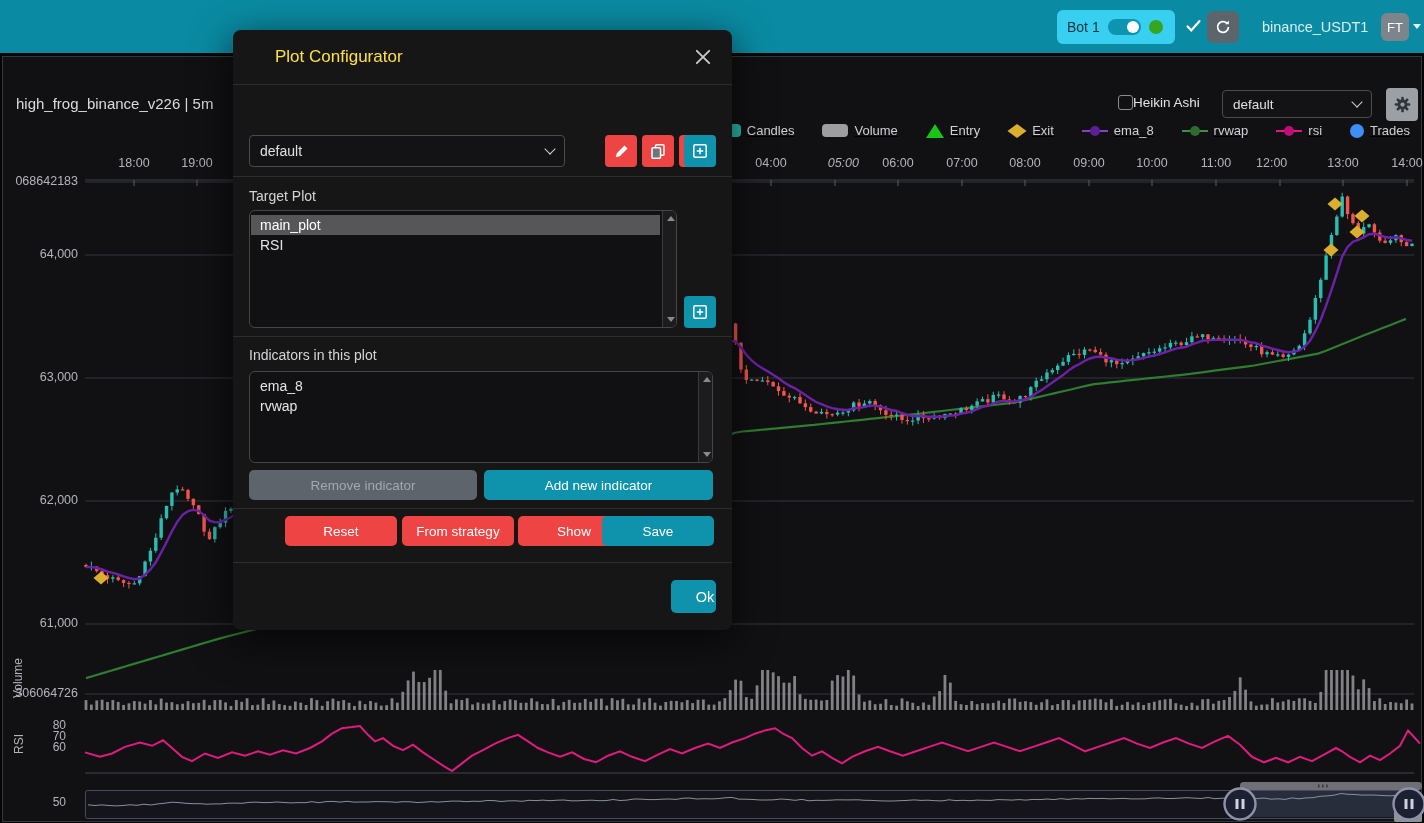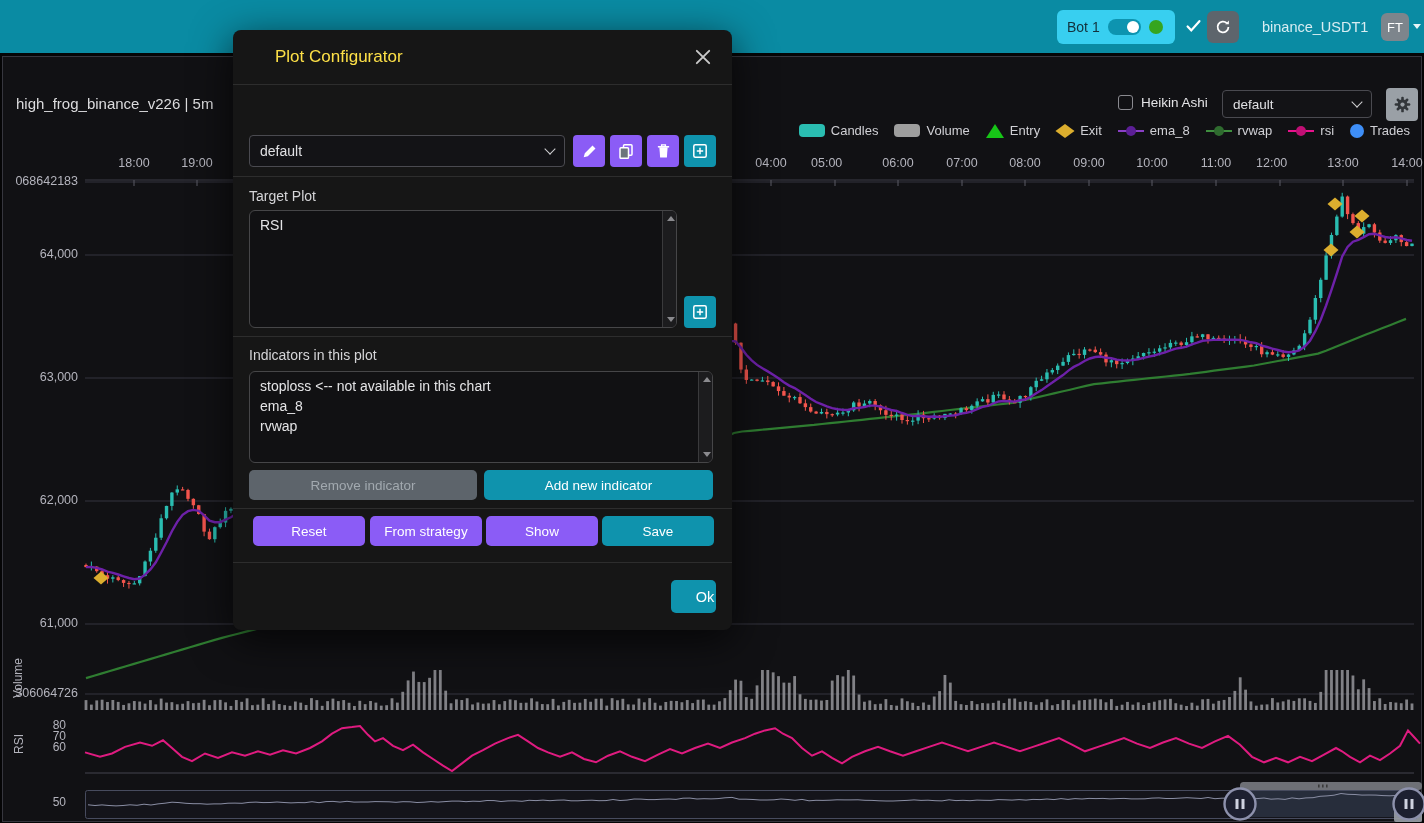--- a/index.html
+++ b/index.html
@@ -25,53 +25,53 @@
     border-left:4.5px solid transparent; border-right:4.5px solid transparent; border-top:5.5px solid #e8f4f7; }
 
   
   #panel { position:absolute; left:2px; top:56px; width:1420px; height:766px; background:#111114;
     border:1px solid #36363e; z-index:1; }
   #chart-title { position:absolute; left:16px; top:95px; font-size:15px; color:#dcdcde; z-index:2; }
   #chart-svg { position:absolute; left:0; top:0; z-index:1; }
   .axlabel { position:absolute; font-size:12.5px; color:#b4b4bd; z-index:2; white-space:nowrap; }
   .vtitle { position:absolute; font-size:12px; color:#b4b4bd; transform:rotate(-90deg); transform-origin:center; z-index:2; }
 
-  #heikin-wrap { position:absolute; left:1118px; top:95px; display:flex; align-items:center; gap:8px; z-index:2; cursor:pointer; }
+  #heikin-wrap { position:absolute; left:1118px; top:95px; display:flex; align-items:center; gap:0; z-index:2; cursor:pointer; }
   #heikin-box { width:15px; height:15px; border:1px solid #8a8a90; border-radius:3px; background:transparent; }
   #heikin-wrap .lbl { font-size:13.5px; color:#e3e3e6; }
   .select { background:#131316; border:1px solid #4a4a50; border-radius:4px; color:#e0e0e3;
     display:flex; align-items:center; justify-content:space-between; padding:0 10px; cursor:pointer; }
   #plotcfg-select { position:absolute; left:1222px; top:90px; width:150px; height:28px; font-size:13.5px; z-index:2; }
   .chev { width:8px; height:8px; border-right:1.8px solid #cfcfd2; border-bottom:1.8px solid #cfcfd2;
     transform:rotate(45deg); margin-top:-4px; }
   #gear-btn { position:absolute; left:1386px; top:88px; width:32px; height:33px; background:#9aa0a6; border-radius:4px;
     display:flex; align-items:center; justify-content:center; z-index:2; cursor:pointer; }
 
-  #legend { position:absolute; right:14px; top:123px; display:flex; align-items:flex-end; gap:16px; z-index:2; }
+  #legend { position:absolute; right:14px; top:123px; display:flex; align-items:flex-end; gap:28px; z-index:2;text-decoration:underline; }
   .legend-item { display:flex; align-items:center; gap:6px; cursor:pointer; }
   .legend-item .txt { font-size:13px; color:#d0d0d5; }
   .sym-rect { width:26px; height:13px; border-radius:4px; }
   .sym-tri { width:0; height:0; border-left:9px solid transparent; border-right:9px solid transparent; border-bottom:14px solid #17c517; }
   .sym-dia { width:10px; height:10px; transform:scale(1.35,1) rotate(45deg); margin:0 4px; }
   .sym-circ { width:14px; height:14px; border-radius:50%; }
   .sym-line { position:relative; width:26px; height:12px; }
   .sym-line .ln { position:absolute; left:0; top:5px; width:26px; height:2.5px; }
   .sym-line .dt { position:absolute; left:8px; top:1px; width:10px; height:10px; border-radius:50%; }
 
   
   #modal { position:absolute; left:233px; top:30px; width:499px; height:600px; background:#161616;
     border-radius:8px; box-shadow:0 10px 40px rgba(0,0,0,.7); z-index:20; }
   #modal .divider { position:absolute; left:0; width:499px; height:1px; background:#2d2d2d; }
   #modal-title { position:absolute; left:20px; top:47px; font-size:17px; color:#fde047;margin-left:22px; }
   #modal-close { position:absolute; right:16px; top:44px; width:26px; height:26px; display:flex; align-items:center;
     justify-content:center; cursor:pointer; }
   .mlabel { position:absolute; left:16px; font-size:14px; color:#d5d5d8; }
   .icon-btn { position:absolute; width:32px; height:32px; border-radius:4px; display:flex; align-items:center;
     justify-content:center; cursor:pointer; }
-  .btn-gray { background:#8b5cf6; }
+  .btn-gray { background:#ef4444;margin-left:32px; }
   .btn-teal { background:#0f93ad; }
   .listbox { position:absolute; left:16px; background:#111113; border:1px solid #464648; border-radius:6px;
     overflow:hidden; padding:4px 16px 4px 0; }
   .listbox .item { font-size:14px; color:#e4e4e6; padding:2px 9px; margin-left:1px; white-space:nowrap; cursor:pointer; }
   .listbox .item.sel { background:#565656; color:#fff; }
   .sbar { position:absolute; right:0; top:0; bottom:0; width:14px; background:#1c1c1e; border-left:1px solid #3a3a3c; }
   .sbar .up, .sbar .dn { position:absolute; left:3.5px; width:0; height:0;
     border-left:4px solid transparent; border-right:4px solid transparent; }
   .sbar .up { top:5px; border-bottom:5px solid #8a8a8e; }
   .sbar .dn { bottom:5px; border-top:5px solid #8a8a8e; }
@@ -899,21 +899,21 @@
           <rect x="1410.5" y="799" width="3" height="10" fill="#cfd2e0"></rect>
         </g>
       </g>
     </svg>
 
   <div id="chart-title">high_frog_binance_v226 | 5m</div>
   <div id="xlabels">
       <span class="axlabel" style="left: 110px; top: 156px; width: 48px; text-align: center;">18:00</span>
       <span class="axlabel" style="left: 173px; top: 156px; width: 48px; text-align: center;">19:00</span>
       <span class="axlabel" style="left: 747px; top: 156px; width: 48px; text-align: center;">04:00</span>
-      <span class="axlabel" style="left: 811px; top: 156px; width: 48px; text-align: left;">05:00</span>
+      <span class="axlabel" style="left: 811px; top: 156px; width: 48px; text-align: right; font-style: italic;">05:00</span>
       <span class="axlabel" style="left: 874px; top: 156px; width: 48px; text-align: center;">06:00</span>
       <span class="axlabel" style="left: 938px; top: 156px; width: 48px; text-align: center;">07:00</span>
       <span class="axlabel" style="left: 1001px; top: 156px; width: 48px; text-align: center;">08:00</span>
       <span class="axlabel" style="left: 1065px; top: 156px; width: 48px; text-align: center;">09:00</span>
       <span class="axlabel" style="left: 1128px; top: 156px; width: 48px; text-align: center;">10:00</span>
       <span class="axlabel" style="left: 1192px; top: 156px; width: 48px; text-align: center;">11:00</span>
       <span class="axlabel" style="left: 1256px; top: 156px; width: 48px; text-align: left;">12:00</span>
       <span class="axlabel" style="left: 1319px; top: 156px; width: 48px; text-align: center;">13:00</span>
       <span class="axlabel" style="left: 1383px; top: 156px; width: 48px; text-align: center;">14:00</span>
     </div>
@@ -1054,39 +1054,39 @@
       <svg width="16" height="16" viewBox="0 0 16 16">
         <rect x="1.8" y="1.8" width="12.4" height="12.4" rx="1.5" stroke="#fff" stroke-width="1.5" fill="none"></rect>
         <path d="M8 4.8v6.4M4.8 8h6.4" stroke="#fff" stroke-width="1.5"></path>
       </svg>
     </div>
     <div class="divider" style="top:146px;"></div>
 
     <div class="mlabel" style="top:158px;">Target Plot</div>
     <div class="listbox" style="top:180px; width:428px; height:118px;">
       <div id="target-plot-items">
+          <div class="item sel">main_plot</div>
           <div class="item">RSI</div>
         </div>
       <div class="sbar">
         <span class="up"></span>
         <span class="dn"></span>
       </div>
     </div>
     <div class="icon-btn btn-teal" style="left:451px; top:266px;">
       <svg width="16" height="16" viewBox="0 0 16 16">
         <rect x="1.8" y="1.8" width="12.4" height="12.4" rx="1.5" stroke="#fff" stroke-width="1.5" fill="none"></rect>
         <path d="M8 4.8v6.4M4.8 8h6.4" stroke="#fff" stroke-width="1.5"></path>
       </svg>
     </div>
     <div class="divider" style="top:306px;"></div>
 
     <div class="mlabel" style="top:317px;">Indicators in this plot</div>
     <div class="listbox" style="top:341px; width:464px; height:92px;">
       <div id="indicator-items">
-          <div class="item">stoploss &lt;-- not available in this chart</div>
           <div class="item">ema_8</div>
           <div class="item">rvwap</div>
         </div>
       <div class="sbar">
         <span class="up"></span>
         <span class="dn"></span>
       </div>
     </div>
     <div class="mbtn disabled" style="left:16px; top:440px; width:228px;">Remove indicator</div>
     <div class="mbtn btn-teal" style="left:251px; top:440px; width:229px;">Add new indicator</div>

